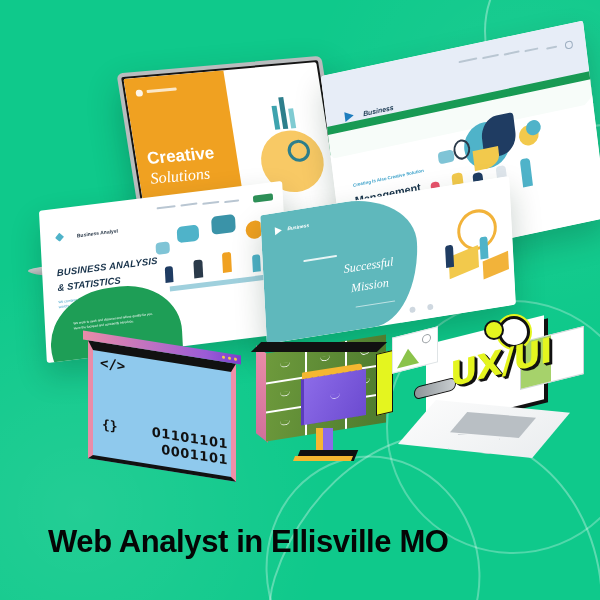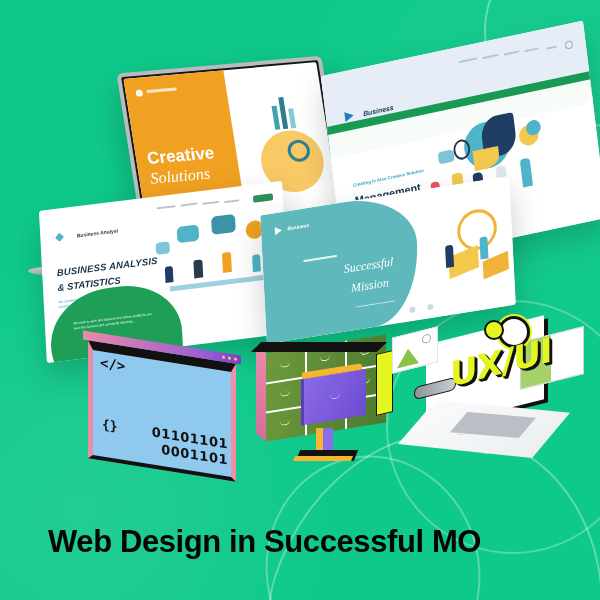--- a/index.html
+++ b/index.html
@@ -313,15 +313,15 @@
       <div class="wire-fill"></div>
     </div>
     <div id="lt-gear"></div>
     <div id="lt-gear2"></div>
     <div class="uxui">UX/UI</div>
     <div id="lt-base"></div>
     <div id="lt-key"></div>
     <div id="lt-pad"></div>
   </div>
 
-  <div id="title">Web Design in Successful MO</div>
+  <div id="title">Web Analyst in Ellisville MO</div>
 
 </div>
 
 </body></html>

